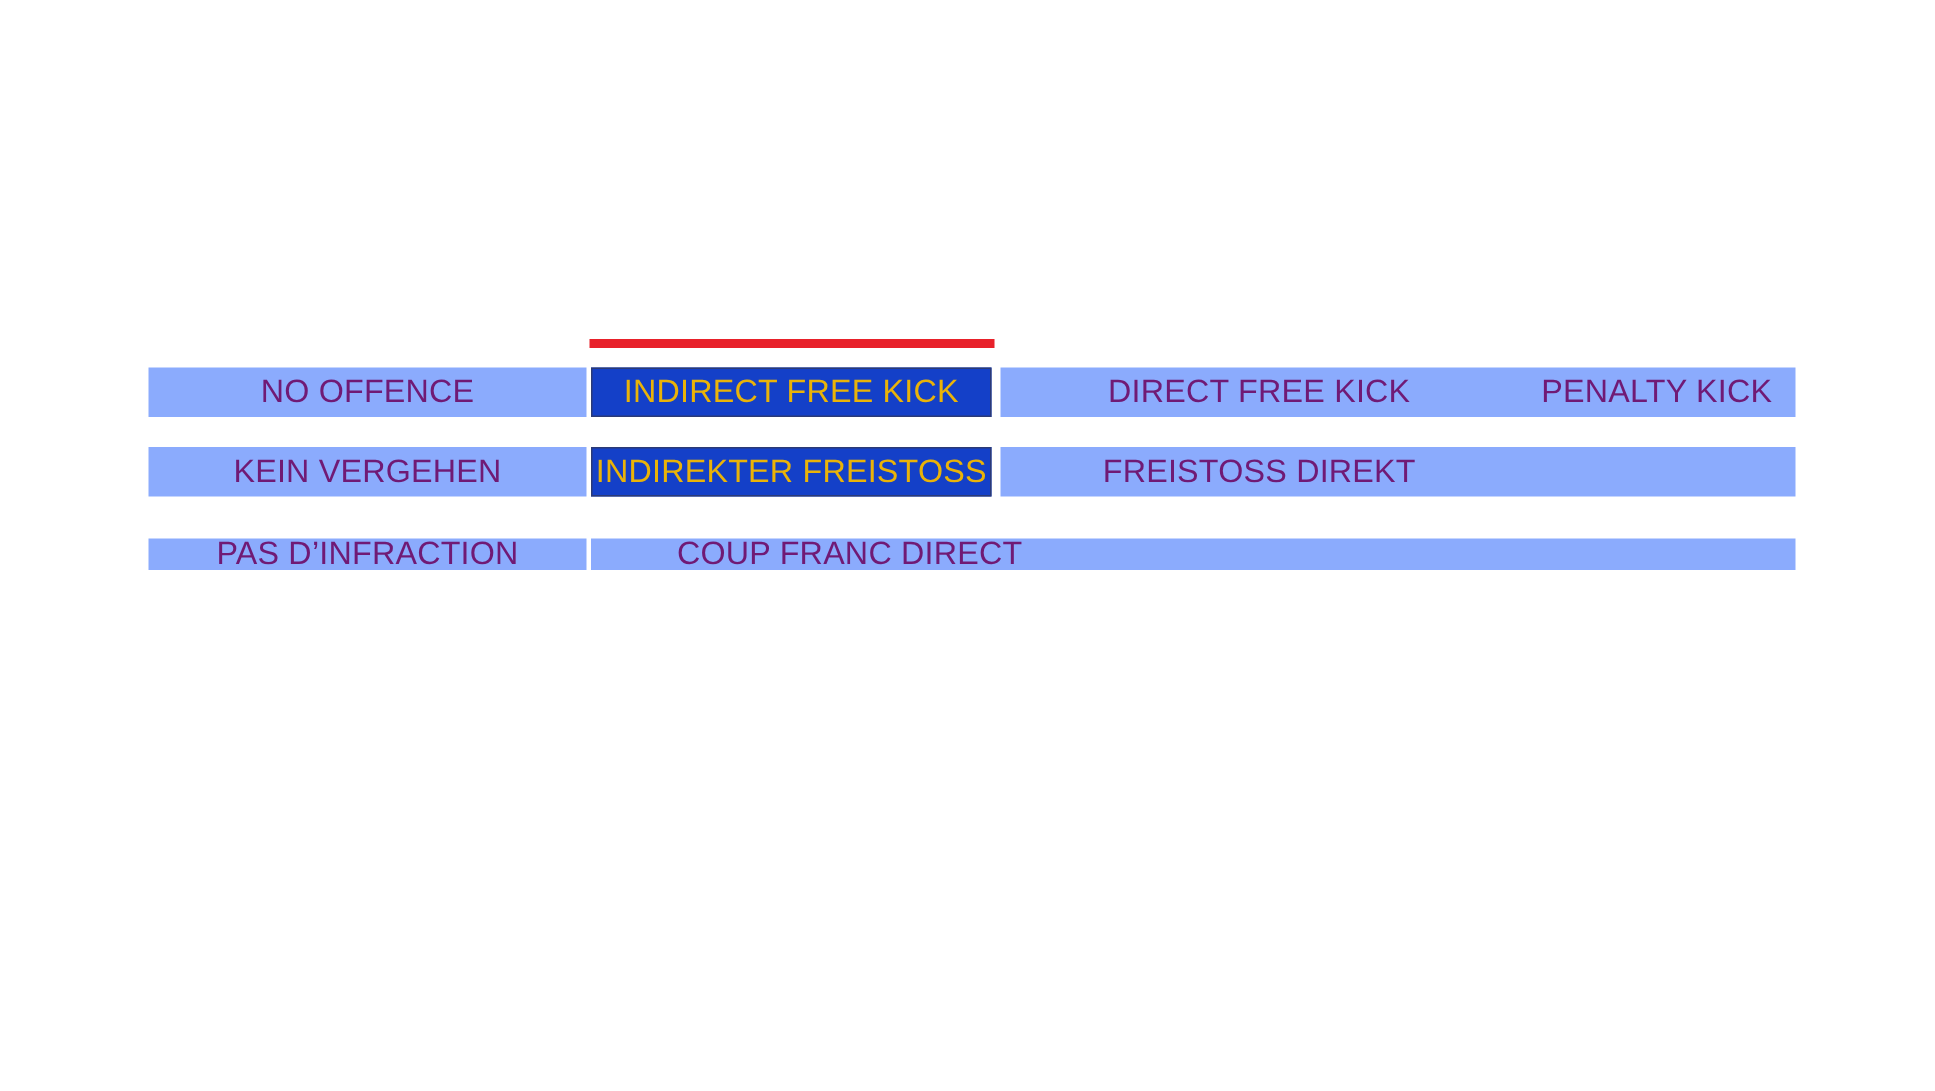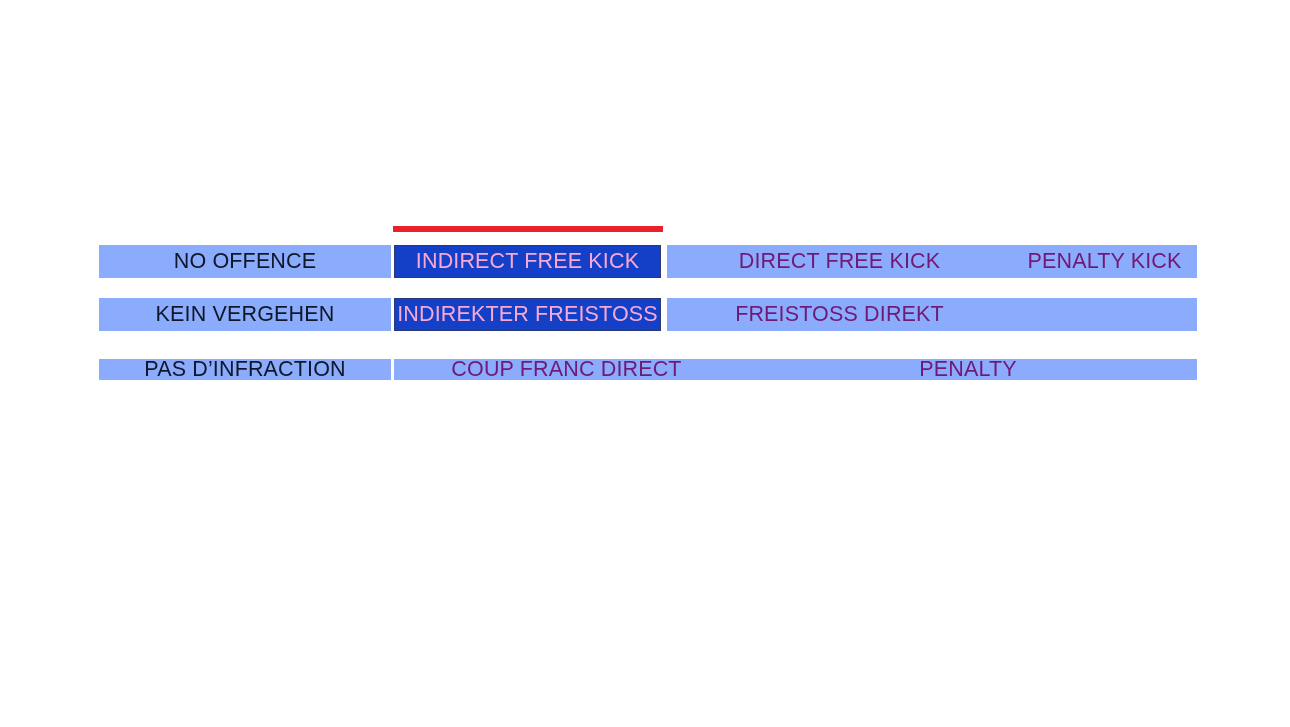--- a/index.html
+++ b/index.html
@@ -58,32 +58,32 @@
     align-items: center;
     justify-content: center;
     font-size: 21.5px;
     letter-spacing: 0.15px;
     white-space: nowrap;
     line-height: 1;
   }
 
   .cell-normal {
     background: #8BABFD;
-    color: #0f172a;
+    color: #701a75;
   }
 
   .cell-left {
     width: 292px;
     margin-right: 3px;
   }
 
   .cell-highlight {
     width: 267px;
     background: #1440C8;
-    color: #f9a8d4;
+    color: #eab308;
     border: 1px solid #2B3A77;
     margin-right: 6px;
   }
 
   .cell-right {
     flex: 1 1 auto;
     display: flex;
     align-items: stretch;
     background: #8BABFD;
   }
@@ -123,18 +123,17 @@
       <div class="cell cell-highlight">INDIREKTER FREISTOSS</div>
       <div class="cell-right">
         <div class="sub sub-direct">FREISTOSS DIREKT</div>
       </div>
     </div>
 
     <div class="row row-3">
       <div class="cell cell-normal cell-left">PAS D’INFRACTION</div>
       <div class="cell-right">
         <div class="sub sub-direct">COUP FRANC DIRECT</div>
-        <div class="sub sub-penalty">PENALTY</div>
       </div>
     </div>
 
   </div>
 </div>
 
 </body></html>

